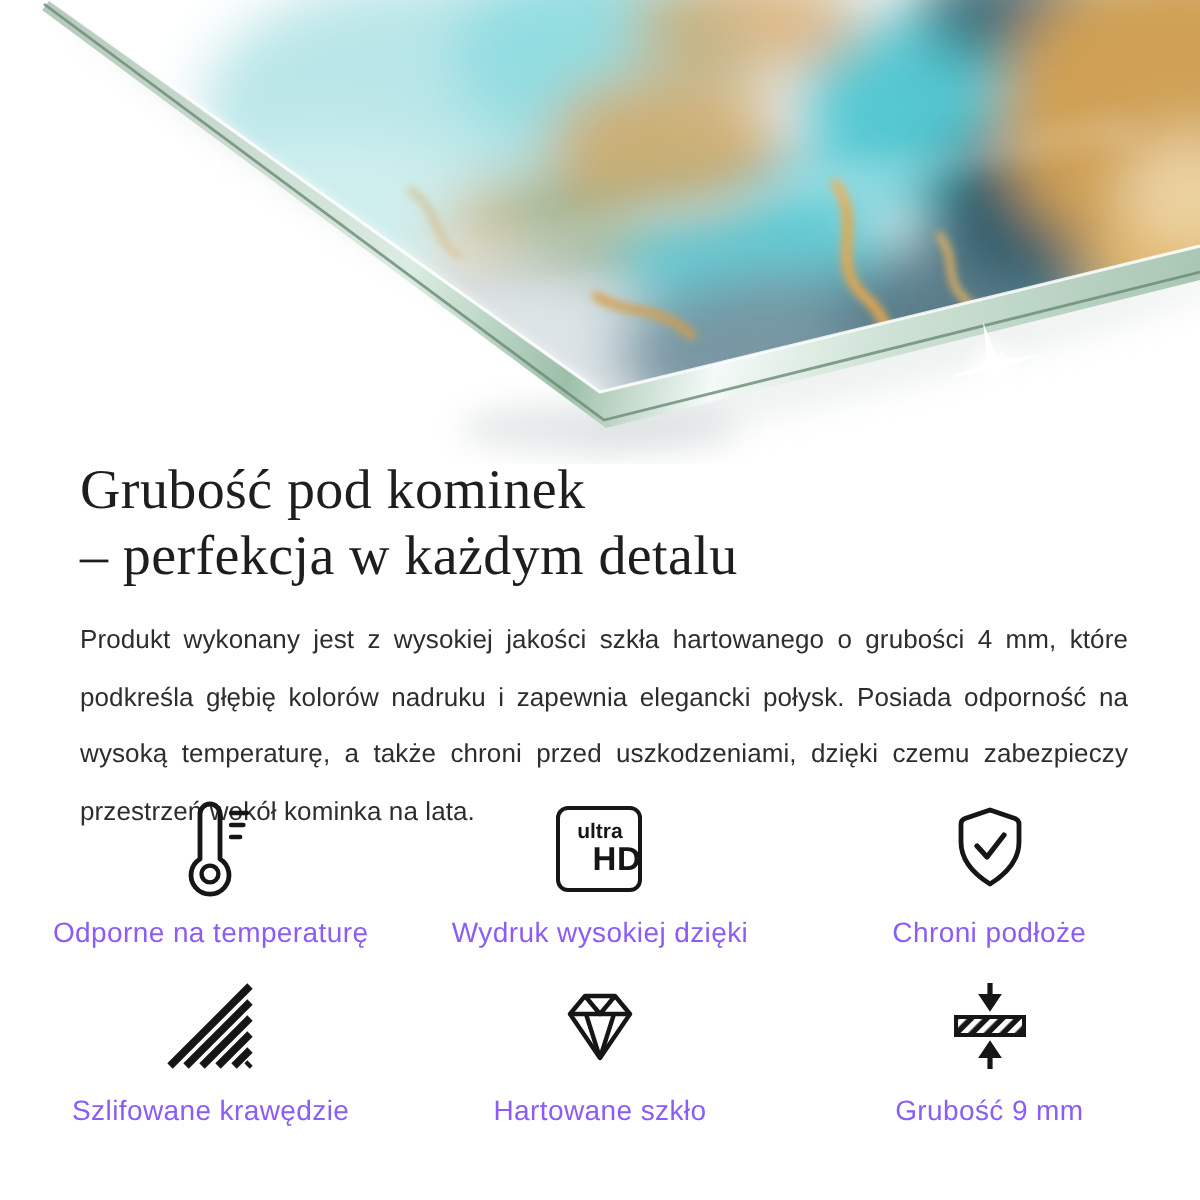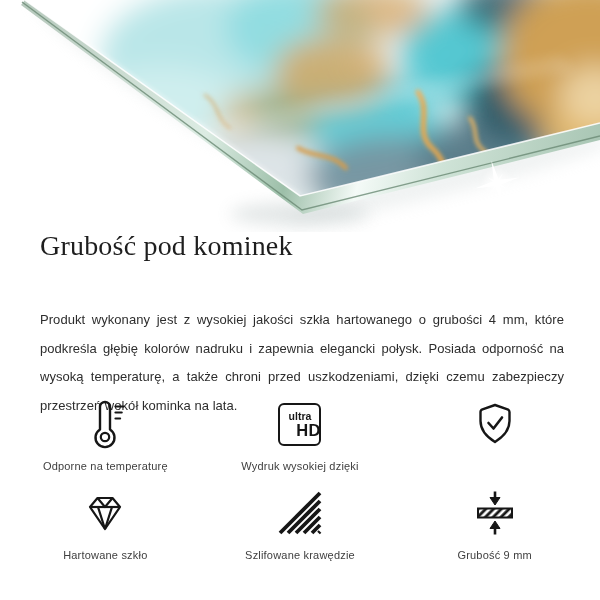--- a/index.html
+++ b/index.html
@@ -18,21 +18,21 @@
     position:absolute;left:40px;top:306px;width:524px;
     font-size:13px;line-height:28.5px;color:#2d2d2d;
     text-align:justify;letter-spacing:.05px;
   }
   #features{
     position:absolute;left:8px;top:398px;width:584px;
     display:grid;grid-template-columns:1fr 1fr 1fr;row-gap:13px;
   }
   .feature{display:flex;flex-direction:column;align-items:center;}
   .icon-box{height:52px;display:flex;align-items:center;justify-content:center;}
-  .feature-label{margin-top:8px;font-size:11px;line-height:16px;color:#404040;letter-spacing:.2px;white-space:nowrap;}
+  .feature-label{margin-top:8px;font-size:14px;line-height:16px;color:#8b5cf6;letter-spacing:.2px;white-space:nowrap;}
   .stroke-ic{stroke:#161616;fill:none;}
   .uhd-box{
     width:43px;height:43px;border:2.5px solid #161616;border-radius:6px;
     display:flex;flex-direction:column;align-items:center;justify-content:center;
     box-sizing:border-box;color:#161616;
   }
   .uhd-top{font-size:10.5px;font-weight:600;line-height:11px;}
   .uhd-bottom{font-size:16.5px;font-weight:800;line-height:16px;letter-spacing:.3px;margin-left:17px;}
 </style>
 </head>
@@ -120,20 +120,21 @@
       <g transform="rotate(-14 497 183)">
         <path d="M497,160 L499.6,180.4 L520,183 L499.6,185.6 L497,206 L494.4,185.6 L474,183 L494.4,180.4 Z" fill="#ffffff" opacity="0.95"></path>
         <path d="M497,172 L498.4,181.6 L508,183 L498.4,184.4 L497,194 L495.6,184.4 L486,183 L495.6,181.6 Z" fill="#ffffff" opacity="0.8" transform="rotate(45 497 183)"></path>
       </g>
     </g>
   </svg>
 </div>
 
 <div id="heading">
   <div>Grubość pod kominek</div>
+  <div>– perfekcja w każdym detalu</div>
 </div>
 
 <div id="description">Produkt wykonany jest z wysokiej jakości szkła hartowanego o grubości 4 mm, które podkreśla głębię kolorów nadruku i zapewnia elegancki połysk. Posiada odporność na wysoką temperaturę, a także chroni przed uszkodzeniami, dzięki czemu zabezpieczy przestrzeń wokół kominka na lata.</div>
 
 <div id="features">
 
   <div class="feature">
     <div class="icon-box">
       <svg width="48" height="50" viewBox="0 0 48 50">
         <path class="stroke-ic" stroke-width="2.4" stroke-linejoin="round" d="M19,8 A5,5 0 0 1 29,8 L29,30.5 A9.5,9.5 0 1 1 19,30.5 Z"></path>
@@ -158,50 +159,51 @@
     <div class="feature-label">Wydruk wysokiej dzięki</div>
   </div>
 
   <div class="feature">
     <div class="icon-box">
       <svg width="48" height="48" viewBox="0 0 48 48">
         <path class="stroke-ic" stroke-width="2.4" stroke-linejoin="round" d="M24,5 L36.5,9.3 Q38.5,10 38.5,12 V21 Q38.5,33 24,42 Q9.5,33 9.5,21 V12 Q9.5,10 11.5,9.3 Z"></path>
         <path class="stroke-ic" stroke-width="2.6" stroke-linecap="round" stroke-linejoin="round" d="M17.5,23 L22.5,28.5 L31,17.5"></path>
       </svg>
     </div>
-  </div>
-
-  <div class="feature">
-    <div class="icon-box">
-      <svg width="48" height="44" viewBox="0 0 48 44">
-        <g class="stroke-ic" stroke-width="2.2" stroke-linejoin="round">
-          <path d="M9,16 L16.5,7 H31.5 L39,16 L24,38 Z"></path>
-          <path d="M9,16 H39"></path>
-          <path d="M16.5,7 L24,16 L31.5,7"></path>
-          <path d="M17,16 L24,38 M31,16 L24,38"></path>
-        </g>
-      </svg>
-    </div>
-    <div class="feature-label">Hartowane szkło</div>
+    <div class="feature-label">Chroni podłoże</div>
   </div>
 
   <div class="feature">
     <div class="icon-box">
       <svg width="44" height="44" viewBox="0 0 44 44">
         <g stroke="#161616" stroke-width="3.8" fill="none">
           <path d="M2,42 L42,2"></path>
           <path d="M10,42 L42,10"></path>
           <path d="M18,42 L42,18"></path>
           <path d="M26,42 L42,26"></path>
           <path d="M34,42 L42,34"></path>
           <path d="M40.5,42 L42,40.5"></path>
         </g>
       </svg>
     </div>
     <div class="feature-label">Szlifowane krawędzie</div>
+  </div>
+
+  <div class="feature">
+    <div class="icon-box">
+      <svg width="48" height="44" viewBox="0 0 48 44">
+        <g class="stroke-ic" stroke-width="2.2" stroke-linejoin="round">
+          <path d="M9,16 L16.5,7 H31.5 L39,16 L24,38 Z"></path>
+          <path d="M9,16 H39"></path>
+          <path d="M16.5,7 L24,16 L31.5,7"></path>
+          <path d="M17,16 L24,38 M31,16 L24,38"></path>
+        </g>
+      </svg>
+    </div>
+    <div class="feature-label">Hartowane szkło</div>
   </div>
 
   <div class="feature">
     <div class="icon-box">
       <svg width="48" height="48" viewBox="0 0 48 48">
         <defs>
           <pattern id="hatch" width="5.5" height="5.5" patternUnits="userSpaceOnUse" patternTransform="rotate(45)">
             <rect width="5.5" height="5.5" fill="#ffffff"></rect>
             <rect x="1.2" width="2.8" height="5.5" fill="#161616"></rect>
           </pattern>

